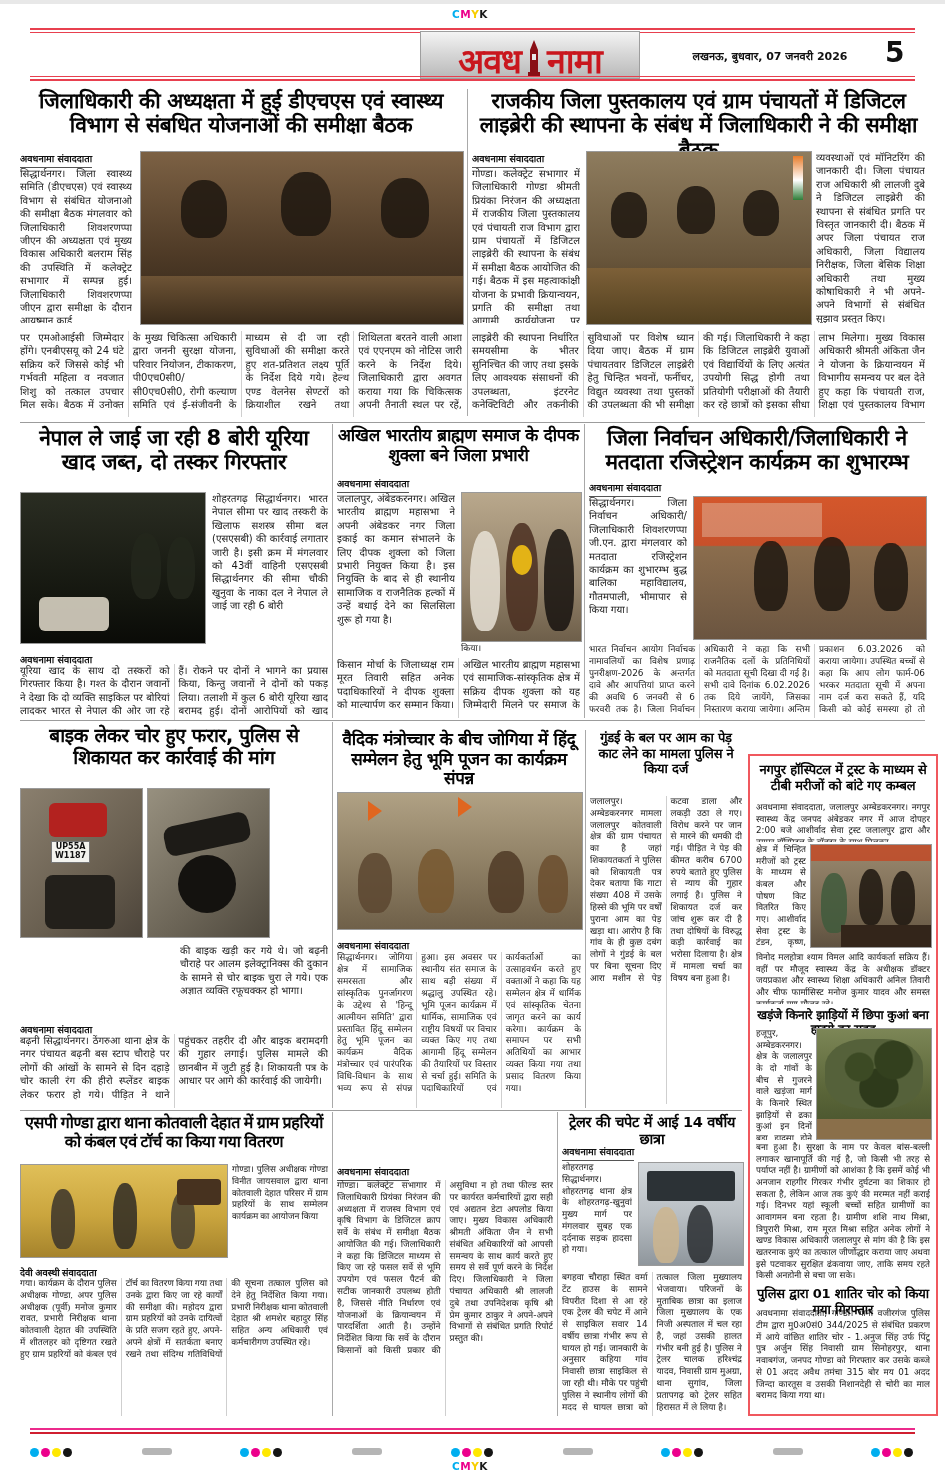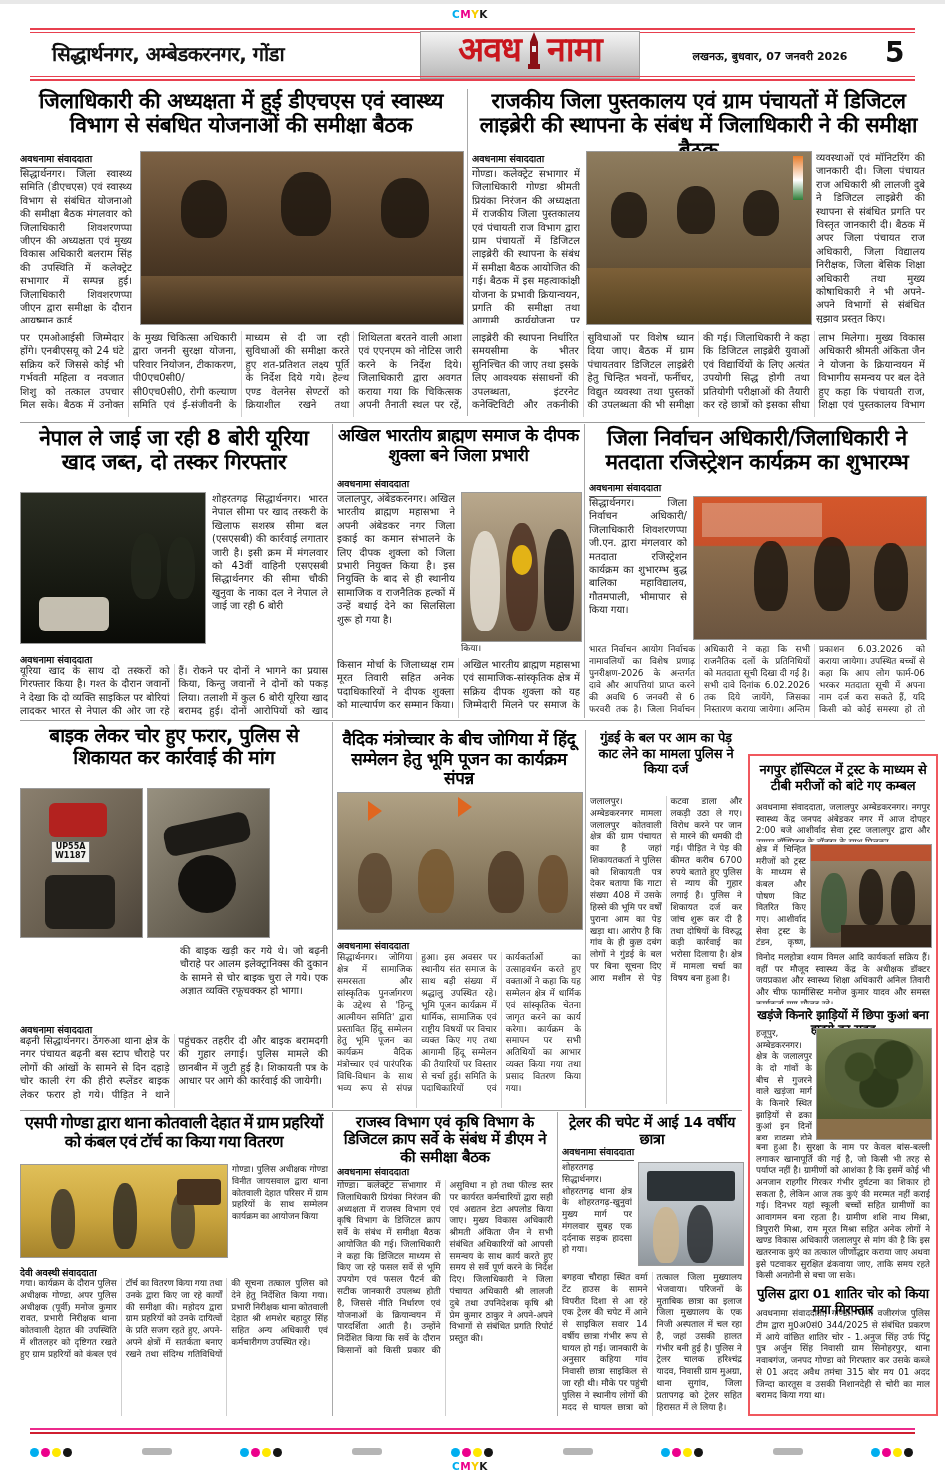--- a/index.html
+++ b/index.html
@@ -14,21 +14,21 @@
   .cols3{column-count:3;column-gap:9px;column-rule:1px solid #cfcfcf;}
   .cols4{column-count:4;column-gap:9px;column-rule:1px solid #cfcfcf;}
   .photo{position:absolute;overflow:hidden;border:1px solid #9a9a9a;}
   .fig{position:absolute;background:#1d160f;border-radius:46% 46% 38% 38%;opacity:.85;}
   .vr{position:absolute;width:1px;background:#a9a9a9;}
   .hrule{position:absolute;height:1px;background:#9c9c9c;}
   
   .redline{position:absolute;left:30px;width:885px;background:#e8404f;}
   #masthead-box{position:absolute;left:420px;top:27px;width:218px;height:46px;
     background:linear-gradient(180deg,#f4f4f4 0%,#d8d8d8 45%,#b9b9b9 100%);
-    border:1px solid #9e9e9e;display:flex;align-items:flex-start;justify-content:center;gap:2px;}
+    border:1px solid #9e9e9e;display:flex;align-items:flex-end;justify-content:center;gap:2px;}
   .mast-txt{font-weight:bold;font-size:34px;color:#c9161d;letter-spacing:-1px;line-height:1;}
   
   .cmyk{font-weight:bold;font-size:10.5px;letter-spacing:.5px;}
   .lc{color:#00aeef}.lm{color:#ec008c}.ly{color:#f7ce00}.lk{color:#1a1a1a}
   .dot{width:9px;height:9px;border-radius:50%;display:inline-block;margin-right:2px;}
   .dc{background:#00aeef}.dm{background:#ec008c}.dy{background:#ffe800}.dk{background:#151515}
   .gbar{width:30px;height:7px;border-radius:3px;background:#b5b5b5;display:inline-block;}
   #dotsrow{position:absolute;left:30px;top:1438px;width:885px;display:flex;justify-content:space-between;align-items:center;}
   #redbox{position:absolute;left:748px;top:750px;width:190px;height:662px;border:2px solid #f0585e;box-sizing:border-box;}
   .smallhl{font-weight:bold;text-align:center;color:#050505;line-height:1.2;letter-spacing:-0.2px;}
@@ -43,21 +43,20 @@
 <body>
 
 <div id="paper">
 
   <div class="abs cmyk" style="left:452px;top:4px;">
     <span class="lc">C</span><span class="lm">M</span><span class="ly">Y</span><span class="lk">K</span>
   </div>
 
   <div class="redline" style="top:24px;height:2px;"></div>
   <div class="redline" style="top:28px;height:1px;"></div>
-  <div class="abs" style="left:52px;top:36px;width:350px;font-weight:bold;font-size:20px;letter-spacing:-0.5px;">सिद्धार्थनगर, अम्बेडकरनगर, गोंडा</div>
   <div id="masthead-box">
     <span class="mast-txt">अवध</span>
     <svg width="22" height="38" viewBox="0 0 22 38">
       <polygon points="11,0 15,10 7,10" fill="#8a1016"></polygon>
       <rect x="7" y="10" width="8" height="22" fill="#8a1016"></rect>
       <rect x="5" y="32" width="12" height="5" fill="#8a1016"></rect>
       <rect x="9" y="14" width="4" height="6" fill="#e9e9e9"></rect>
     </svg>
     <span class="mast-txt">नामा</span>
   </div>
@@ -221,21 +220,20 @@
       <div class="abs" style="right:6px;top:14px;width:44px;height:26px;background:#47321f;border-radius:4px;"></div>
     </div>
     <div class="bd abs" style="left:212px;top:50px;width:96px;height:92px;font-size:8.8px;">गोण्डा। पुलिस अधीक्षक गोण्डा विनीत जायसवाल द्वारा थाना कोतवाली देहात परिसर में ग्राम प्रहरियों के साथ सम्मेलन कार्यक्रम का आयोजन किया</div>
     <div class="abs" style="left:0;top:148px;"><span class="by2">देवी अवस्थी संवाददाता</span></div>
     <div class="bd cols3" style="position:absolute;left:0;top:164px;width:308px;height:138px;font-size:8.8px;">गया। कार्यक्रम के दौरान पुलिस अधीक्षक गोण्डा, अपर पुलिस अधीक्षक (पूर्वी) मनोज कुमार रावत, प्रभारी निरीक्षक थाना कोतवाली देहात की उपस्थिति में शीतलहर को दृष्टिगत रखते हुए ग्राम प्रहरियों को कंबल एवं टॉर्च का वितरण किया गया तथा उनके द्वारा किए जा रहे कार्यों की समीक्षा की। महोदय द्वारा ग्राम प्रहरियों को उनके दायित्वों के प्रति सजग रहते हुए, अपने-अपने क्षेत्रों में सतर्कता बनाए रखने तथा संदिग्ध गतिविधियों की सूचना तत्काल पुलिस को देने हेतु निर्देशित किया गया। प्रभारी निरीक्षक थाना कोतवाली देहात श्री शमशेर बहादुर सिंह सहित अन्य अधिकारी एवं कर्मचारीगण उपस्थित रहे।</div>
   </div>
 
   <div class="vr" style="left:332px;top:1108px;height:304px;"></div>
 
   <div class="abs" style="left:337px;top:1110px;width:216px;height:302px;">
-    <div class="hl" style="font-size:15px;">राजस्व विभाग एवं कृषि विभाग के डिजिटल क्राप सर्वे के संबंध में डीएम ने की समीक्षा बैठक</div>
     <div class="abs" style="left:0;top:46px;width:100px;"><span class="by">अवधनामा संवाददाता</span></div>
     <div class="bd cols2" style="position:absolute;left:0;top:66px;width:216px;height:236px;font-size:8.8px;">गोण्डा। कलेक्ट्रेट सभागार में जिलाधिकारी प्रियंका निरंजन की अध्यक्षता में राजस्व विभाग एवं कृषि विभाग के डिजिटल क्राप सर्वे के संबंध में समीक्षा बैठक आयोजित की गई। जिलाधिकारी ने कहा कि डिजिटल माध्यम से किए जा रहे फसल सर्वे से भूमि उपयोग एवं फसल पैटर्न की सटीक जानकारी उपलब्ध होती है, जिससे नीति निर्धारण एवं योजनाओं के क्रियान्वयन में पारदर्शिता आती है। उन्होंने निर्देशित किया कि सर्वे के दौरान किसानों को किसी प्रकार की असुविधा न हो तथा फील्ड स्तर पर कार्यरत कर्मचारियों द्वारा सही एवं अद्यतन डेटा अपलोड किया जाए। मुख्य विकास अधिकारी श्रीमती अंकिता जैन ने सभी संबंधित अधिकारियों को आपसी समन्वय के साथ कार्य करते हुए समय से सर्वे पूर्ण करने के निर्देश दिए। जिलाधिकारी ने जिला पंचायत अधिकारी श्री लालजी दुबे तथा उपनिदेशक कृषि श्री प्रेम कुमार ठाकुर ने अपने-अपने विभागों से संबंधित प्रगति रिपोर्ट प्रस्तुत की।</div>
   </div>
 
   <div class="vr" style="left:557px;top:1108px;height:304px;"></div>
 
   <div class="abs" style="left:562px;top:1110px;width:180px;height:302px;">
     <div class="hl" style="font-size:14.5px;">ट्रेलर की चपेट में आई 14 वर्षीय छात्रा</div>
     <div class="abs" style="left:0;top:26px;width:100px;"><span class="by">अवधनामा संवाददाता</span></div>
     <div class="bd abs" style="left:0;top:48px;width:70px;height:104px;font-size:8.8px;">शोहरतगढ़ सिद्धार्थनगर। शोहरतगढ़ थाना क्षेत्र के शोहरतगढ़-खुनुवां मुख्य मार्ग पर मंगलवार सुबह एक दर्दनाक सड़क हादसा हो गया।</div>

